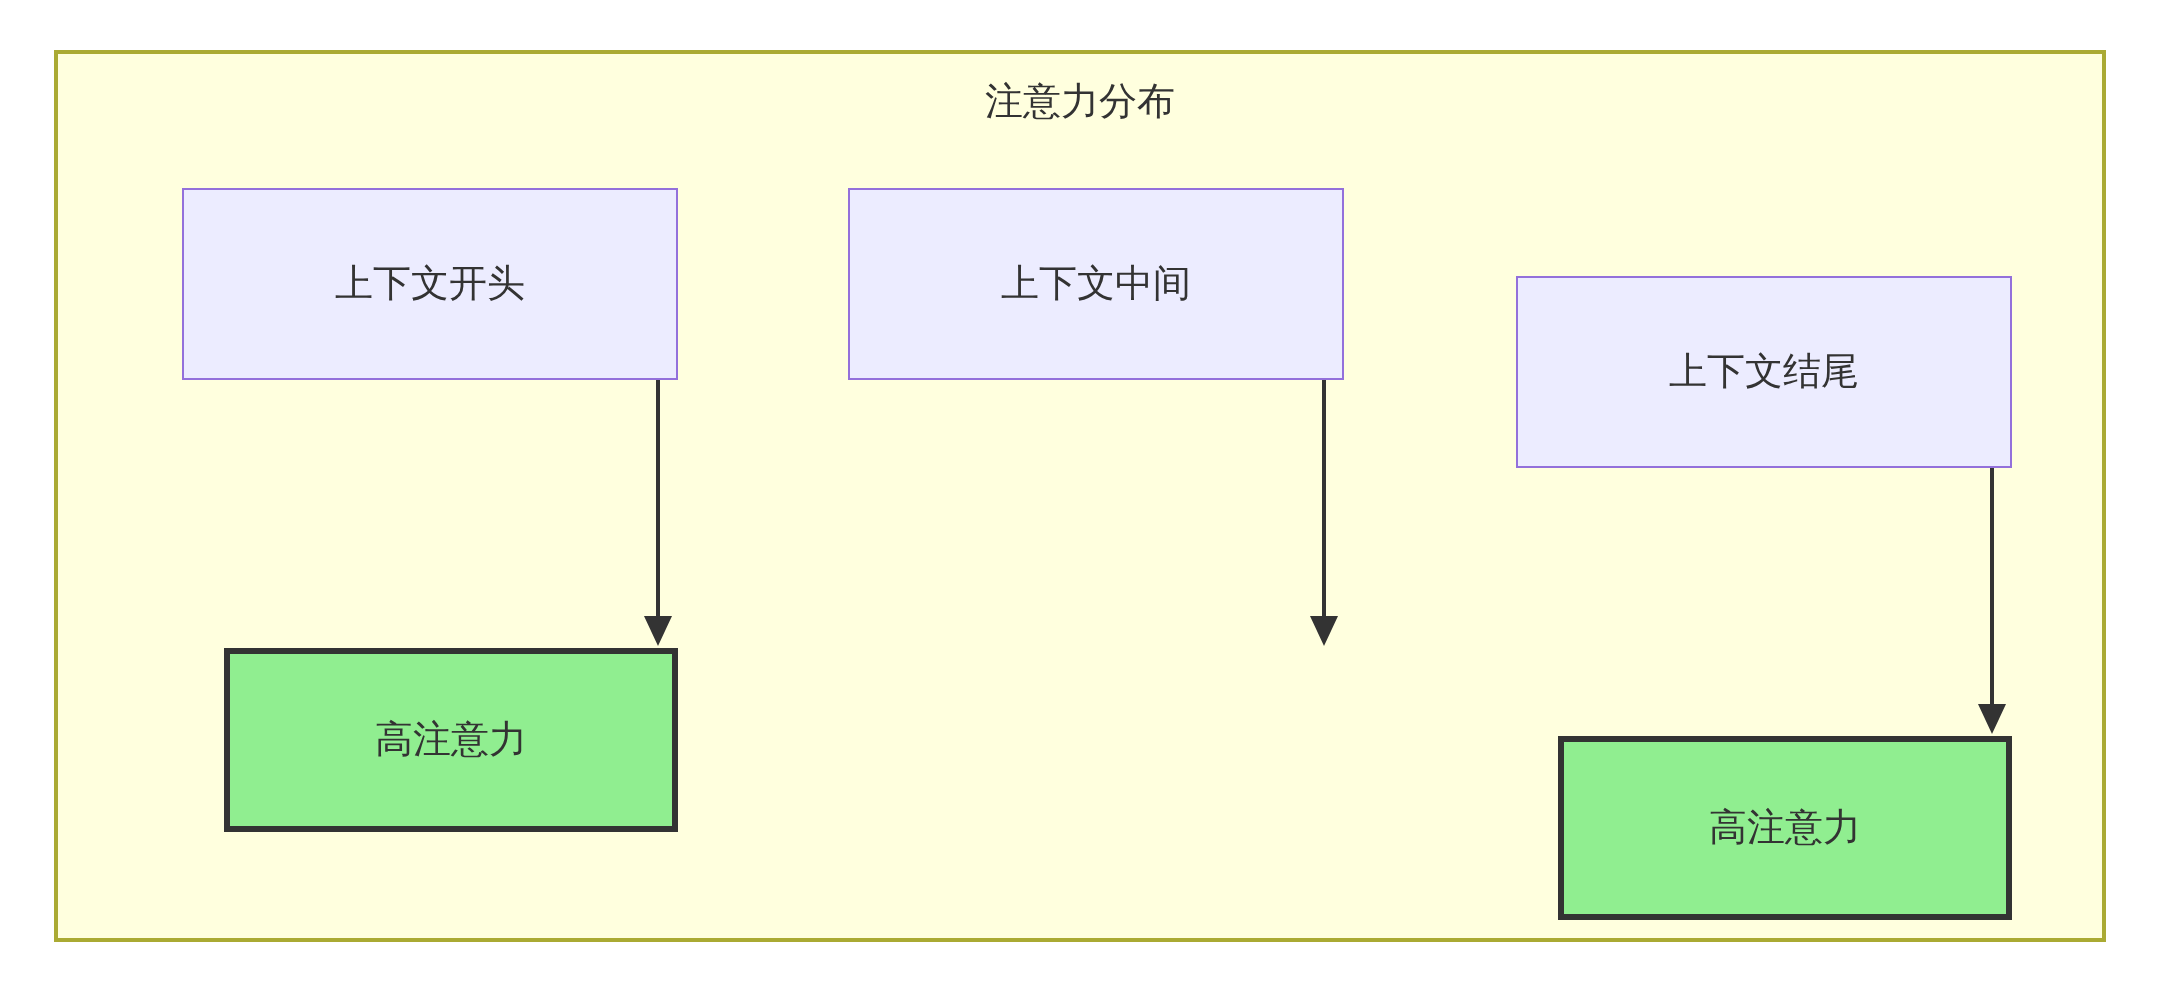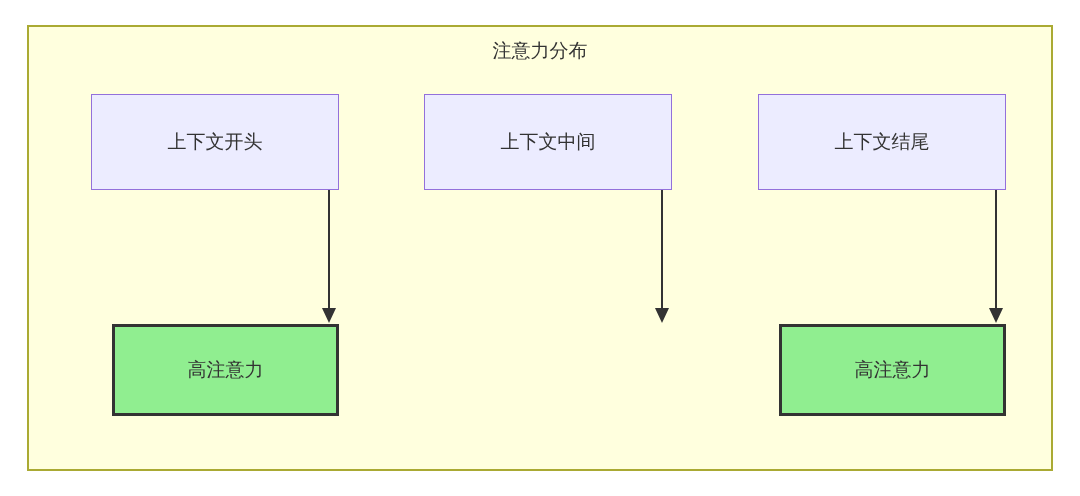--- a/index.html
+++ b/index.html
@@ -43,21 +43,21 @@
   .col {
     position: absolute;
     top: 67px;
     width: 248px;
     display: flex;
     flex-direction: column;
     align-items: flex-end;
   }
   .col-0 { left: 62px; }
   .col-1 { left: 395px; }
-  .col-2 { left: 729px; }
+  .col-2 { left: 729px; margin-top: 44px; }
   .node {
     display: flex;
     align-items: center;
     justify-content: center;
     font-size: 19px;
     text-align: center;
   }
   .source {
     width: 248px; height: 96px;
     background: var(--source-bg);

